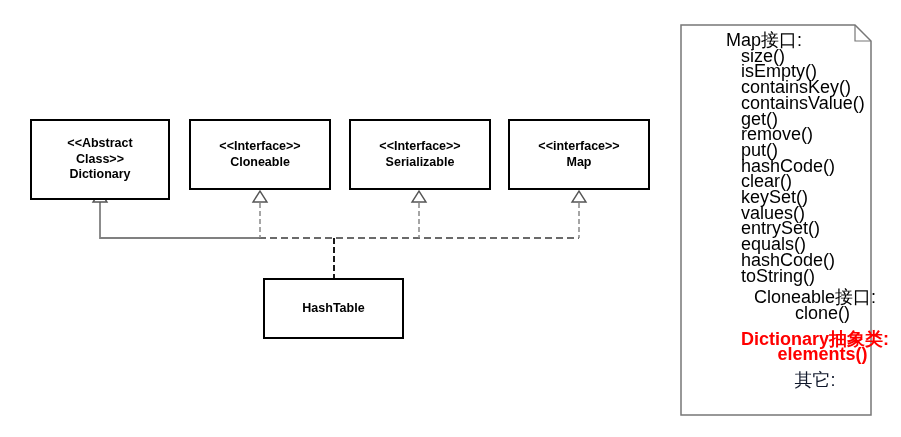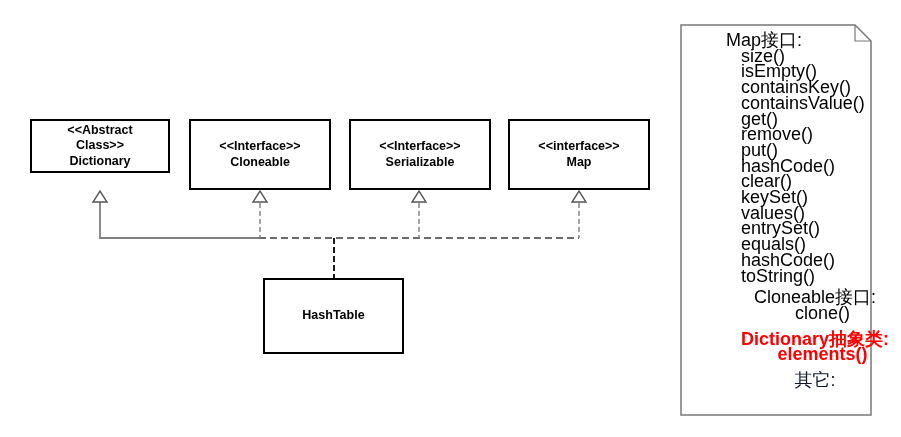--- a/index.html
+++ b/index.html
@@ -28,25 +28,25 @@
     display: flex;
     align-items: center;
     justify-content: center;
     text-align: center;
     font-weight: bold;
     font-size: 12.5px;
     line-height: 15.5px;
     color: #000000;
   }
   .class-label { white-space: pre-line; }
-  .box-dictionary   { left: 30px;  top: 119px; width: 140px; height: 54px; }
+  .box-dictionary   { left: 30px;  top: 119px; width: 140px; height: 81px; }
   .box-cloneable    { left: 189px; top: 119px; width: 142px; height: 71px; }
   .box-serializable { left: 349px; top: 119px; width: 142px; height: 71px; }
   .box-map          { left: 508px; top: 119px; width: 142px; height: 71px; }
-  .box-hashtable    { left: 263px; top: 278px; width: 141px; height: 76px; }
+  .box-hashtable    { left: 263px; top: 278px; width: 141px; height: 61px; }
   .note-text {
     position: absolute;
     left: 681px;
     top: 25px;
     width: 190px;
     box-sizing: border-box;
     padding: 8px 5px 0 7px;
     font-size: 18px;
     line-height: 15.7px;
     color: #000000;

